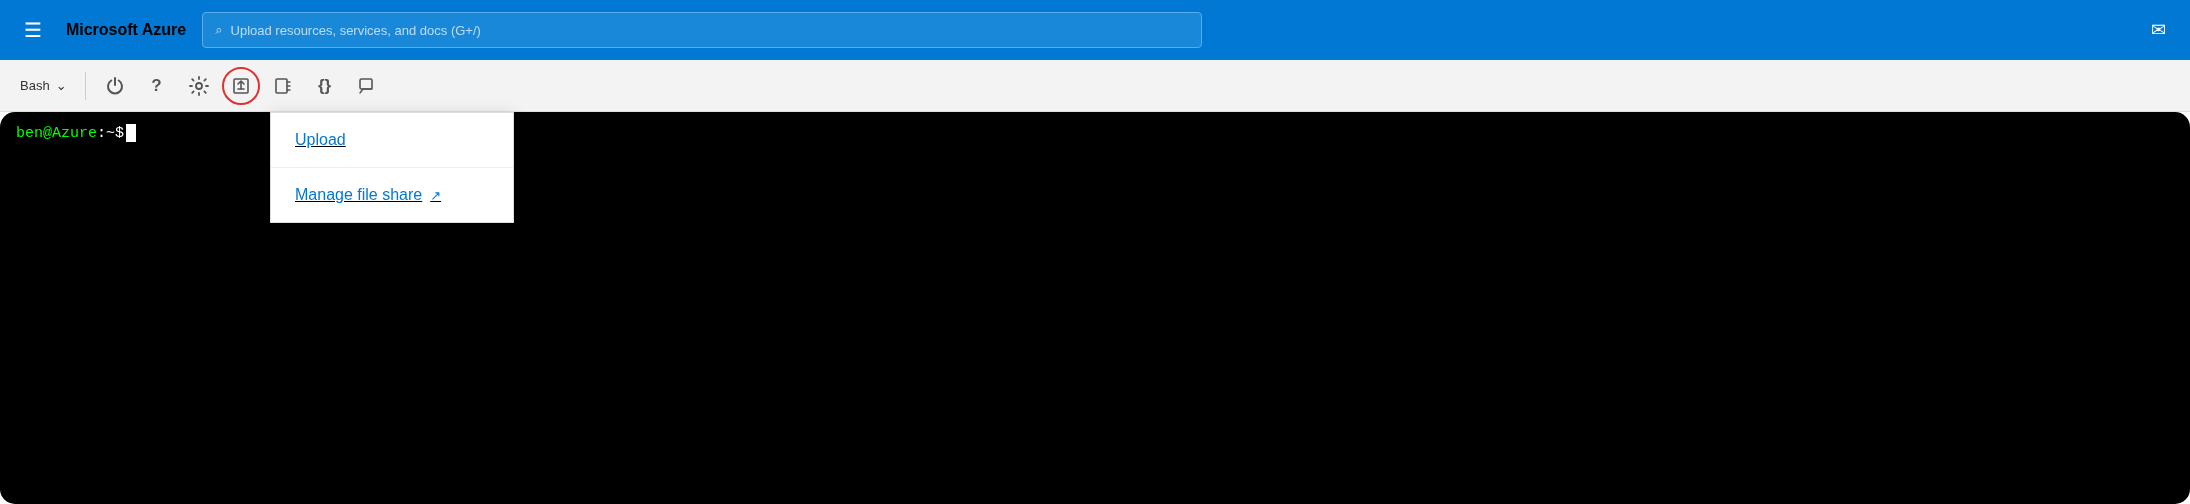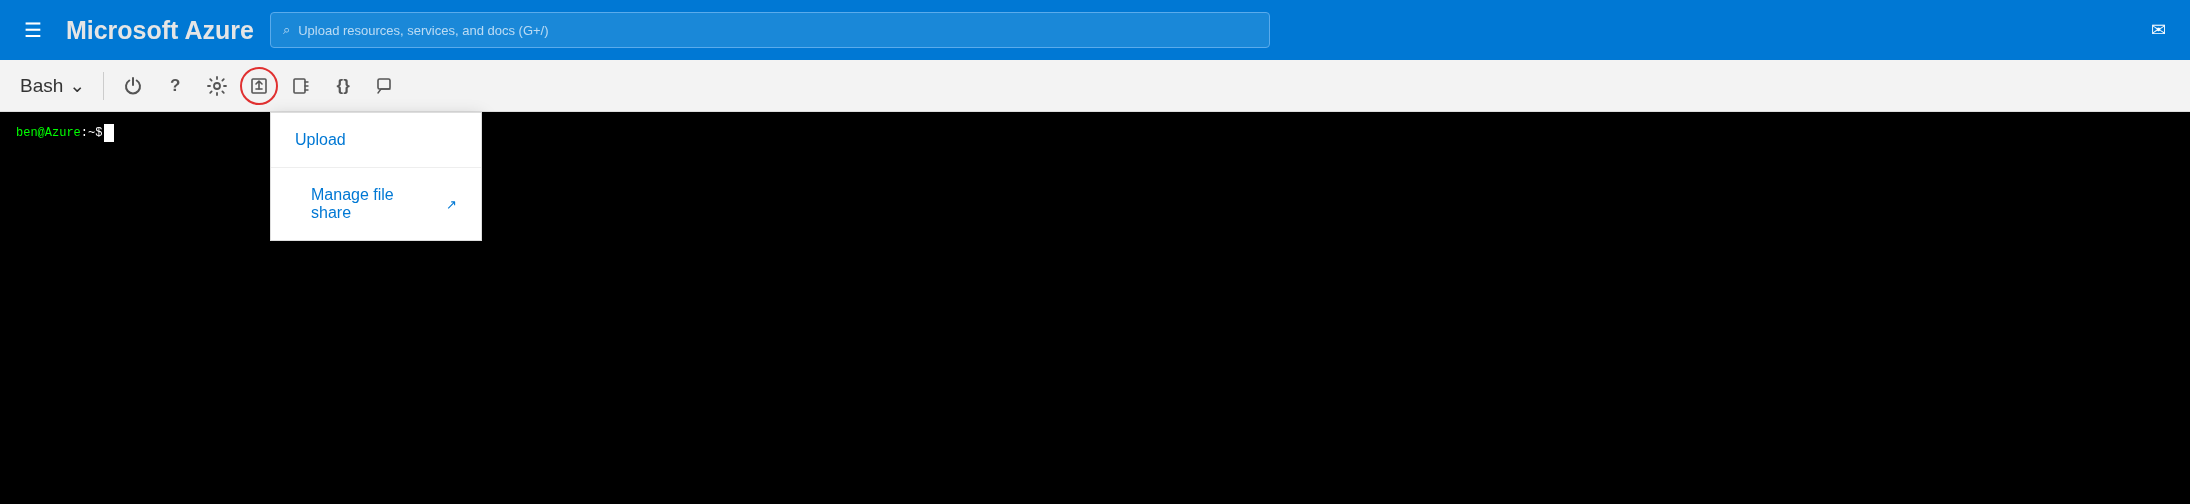--- a/index.html
+++ b/index.html
@@ -14,22 +14,22 @@
       padding: 0 16px;
       gap: 16px;
     }
     .hamburger-icon {
       color: white;
       font-size: 20px;
       cursor: pointer;
       padding: 8px;
     }
     .app-title {
-      color: #e5e5e5;
-      font-size: 25px;
+      color: #000000;
+      font-size: 16px;
       font-weight: 600;
       white-space: nowrap;
     }
     .search-bar {
       flex: 1;
       max-width: 1000px;
       height: 36px;
       background: #1a88d8;
       border: 1px solid #5aabec;
       border-radius: 4px;
@@ -64,21 +64,21 @@
       gap: 4px;
       border-bottom: 1px solid #ddd;
       position: relative;
     }
     .shell-selector {
       display: flex;
       align-items: center;
       gap: 6px;
       padding: 4px 8px;
       cursor: pointer;
-      font-size: 19px;
+      font-size: 13px;
       color: #333;
     }
     .toolbar-divider {
       width: 1px;
       height: 28px;
       background: #ccc;
       margin: 0 6px;
     }
     .toolbar-btn {
       width: 38px;
@@ -98,23 +98,24 @@
       background: transparent;
     }
 
     
     .terminal {
       background: #000;
       flex: 1;
       height: calc(504px - 60px - 52px);
       padding: 12px 16px;
       font-family: 'Courier New', monospace;
-      font-size: 12px;
+      font-size: 15px;
       color: #fff;
       position: relative;
+      border-radius: 15px;
     }
     .prompt-user { color: #0f0; }
     .prompt-symbol { color: #fff; }
     .cursor {
       display: inline-block;
       width: 10px;
       height: 18px;
       background: #fff;
       vertical-align: middle;
       margin-left: 2px;
@@ -122,33 +123,34 @@
 
     
     .dropdown-menu {
       position: absolute;
       top: 52px;
       left: 270px;
       background: #fff;
       border: 1px solid #ddd;
       box-shadow: 0 4px 16px rgba(0,0,0,0.18);
       z-index: 100;
-      width: 212px;
+      width: 244px;
+      text-decoration: underline;
     }
     .dropdown-item {
       padding: 18px 24px;
       font-size: 16px;
       color: #0078d4;
       cursor: pointer;
       display: flex;
       align-items: center;
       gap: 8px;
       border-bottom: 1px solid #eee;
     }
-    .dropdown-item:last-child { border-bottom: none; margin-left: 16px; }
+    .dropdown-item:last-child { border-bottom: none; }
     .ext-link-icon { font-size: 13px; }
   </style>
 </head>
 <body>
 
 <div class="top-nav">
   <span class="hamburger-icon">☰</span>
   <span class="app-title">Microsoft Azure</span>
   <div class="search-bar">
     <span>⌕</span>

